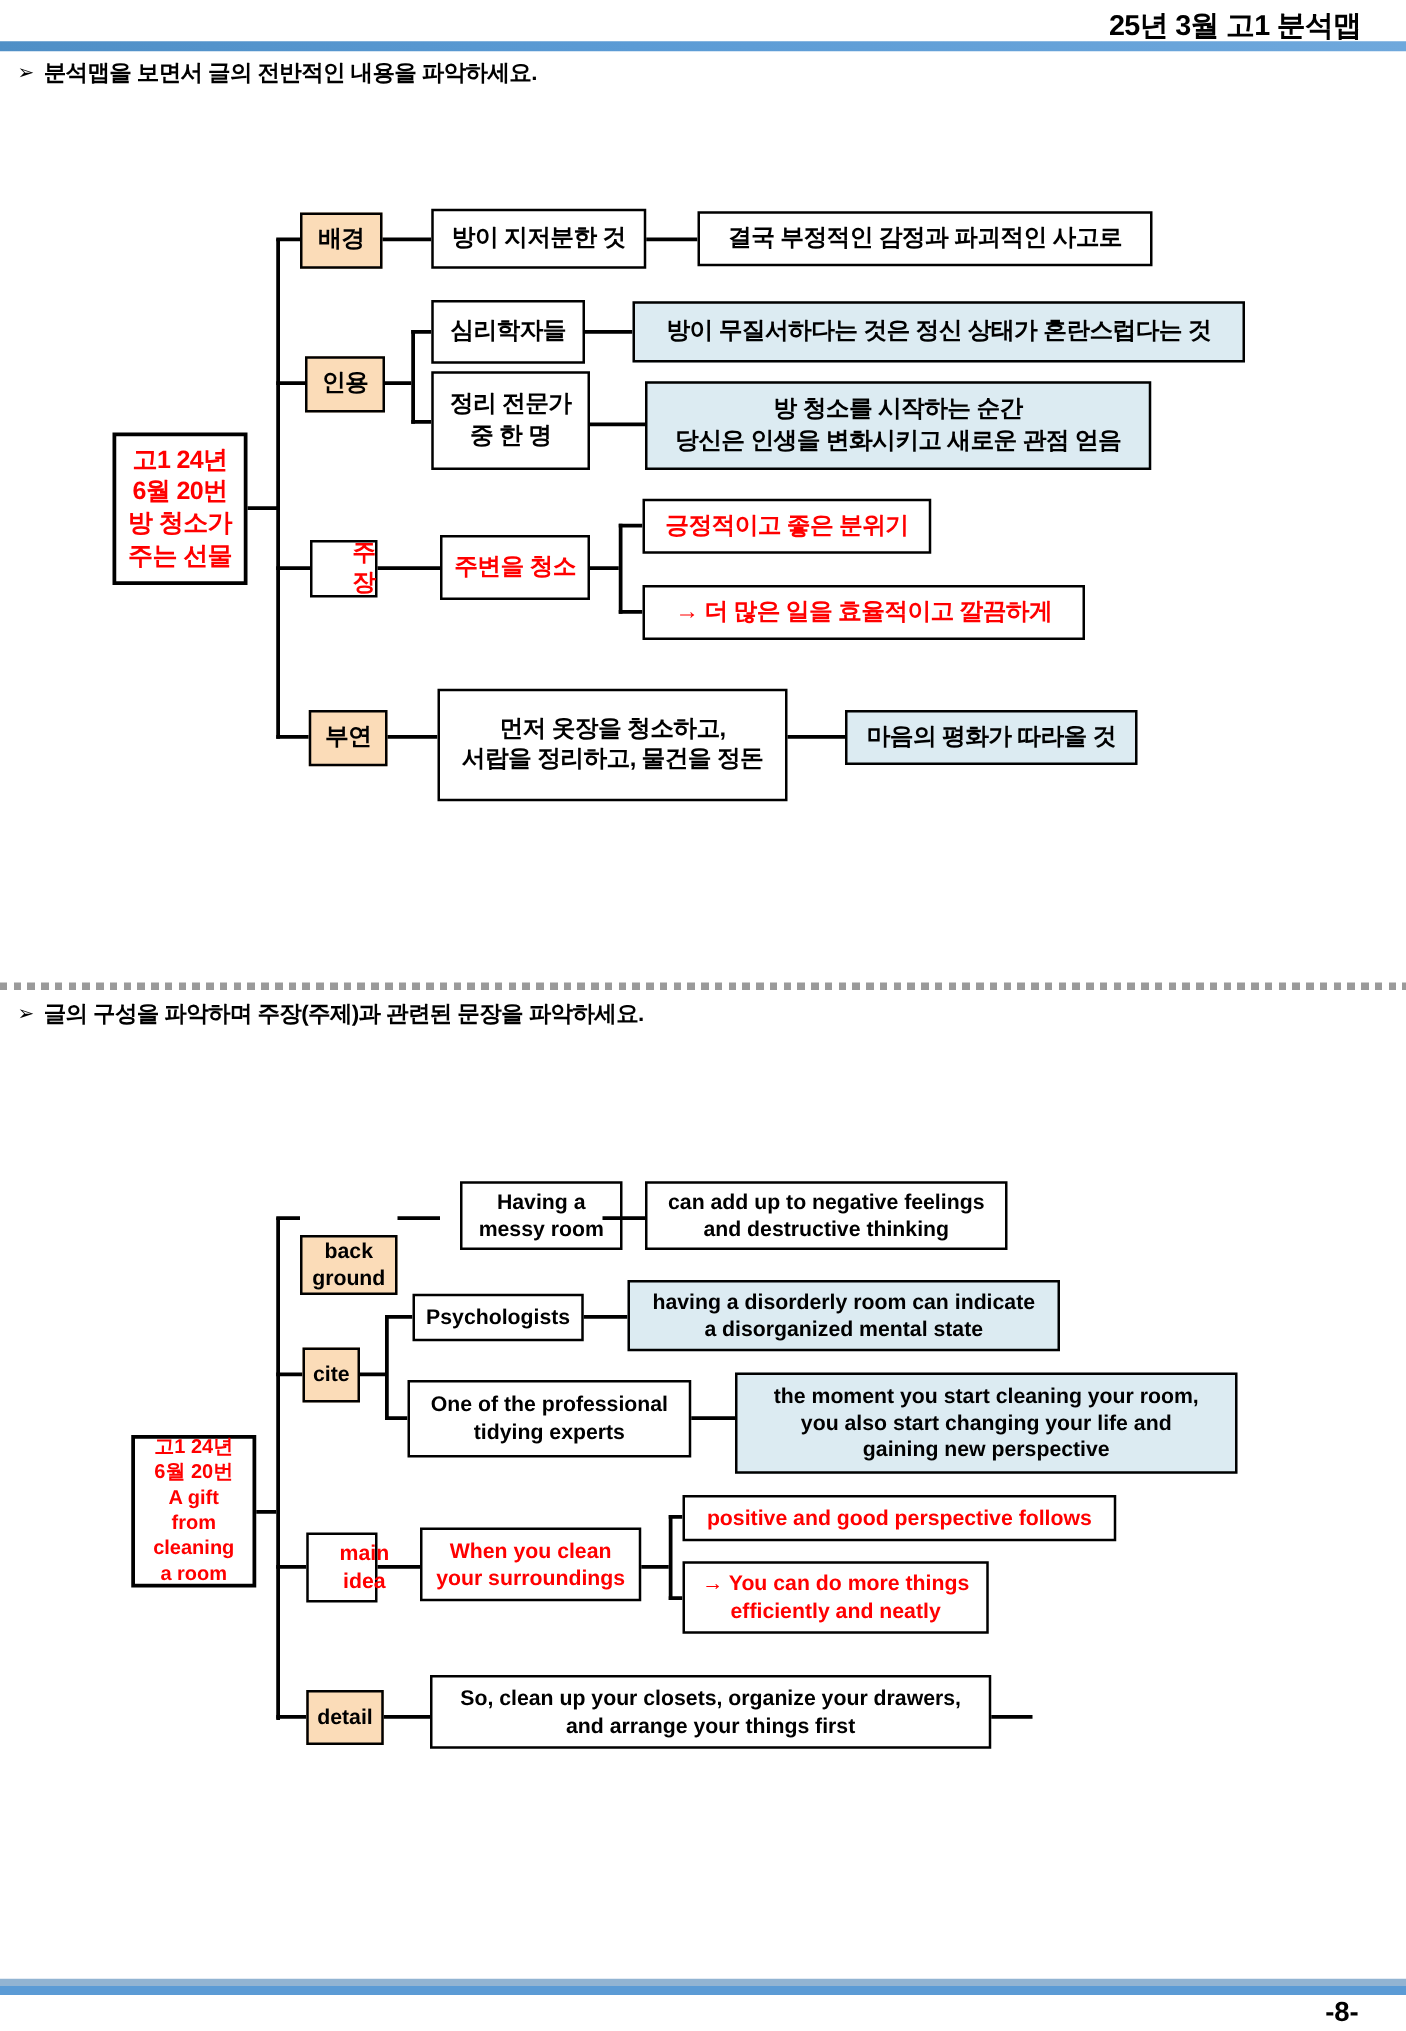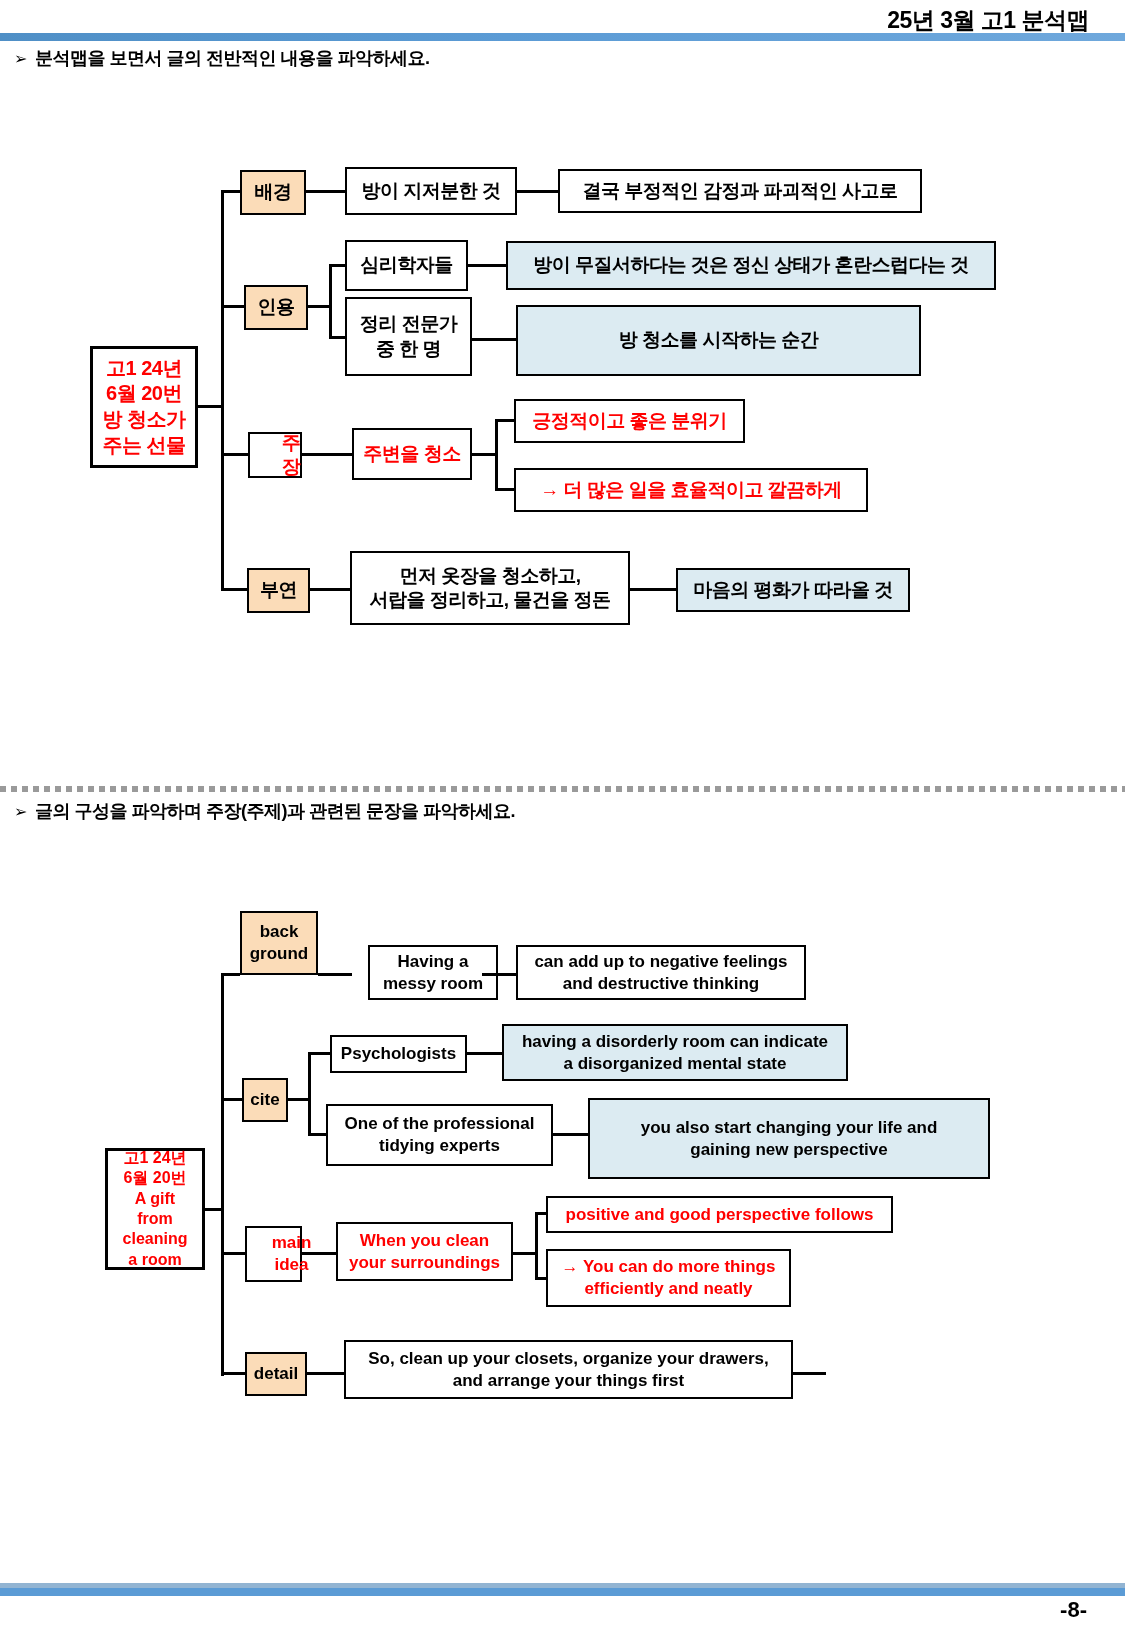--- a/index.html
+++ b/index.html
@@ -89,20 +89,21 @@
     <span>방이 무질서하다는 것은 정신 상태가 혼란스럽다는 것</span>
   </div>
   <div class="hline" style="left:329px;top:336px;width:16px;"></div>
   <div class="box k19" style="left:345px;top:297px;width:127px;height:79px;">
     <span>정리 전문가</span>
     <span>중 한 명</span>
   </div>
   <div class="hline" style="left:472px;top:338px;width:44px;"></div>
   <div class="box lblue k19" style="left:516px;top:305px;width:405px;height:71px;">
     <span>방 청소를 시작하는 순간</span>
+    <span>당신은 인생을 변화시키고 새로운 관점 얻음</span>
   </div>
 
   <div class="hline" style="left:221px;top:453px;width:27px;"></div>
   <div class="box red k19" style="left:248px;top:432px;width:54px;height:46px;padding-left:32px;">
     <span>주장</span>
   </div>
   <div class="hline" style="left:302px;top:453px;width:50px;"></div>
   <div class="box red k19" style="left:352px;top:428px;width:120px;height:52px;">
     <span>주변을 청소</span>
   </div>
@@ -115,21 +116,21 @@
   <div class="hline" style="left:495px;top:488px;width:19px;"></div>
   <div class="box red k19" style="left:514px;top:468px;width:354px;height:44px;">
     <span>→ 더 많은 일을 효율적이고 깔끔하게</span>
   </div>
 
   <div class="hline" style="left:221px;top:588px;width:26px;"></div>
   <div class="box peach k19" style="left:247px;top:568px;width:63px;height:45px;">
     <span>부연</span>
   </div>
   <div class="hline" style="left:310px;top:588px;width:40px;"></div>
-  <div class="box k19" style="left:350px;top:551px;width:280px;height:74px;">
+  <div class="box k19" style="left:350px;top:551px;width:280px;height:90px;">
     <span>먼저 옷장을 청소하고,</span>
     <span>서랍을 정리하고, 물건을 정돈</span>
   </div>
   <div class="hline" style="left:630px;top:588px;width:46px;"></div>
   <div class="box lblue k19" style="left:676px;top:568px;width:234px;height:44px;">
     <span>마음의 평화가 따라올 것</span>
   </div>
 
   <div class="dotted-divider"></div>
   <div class="instruction instr-2">
@@ -142,21 +143,21 @@
     <span>6월 20번</span>
     <span>A gift</span>
     <span>from</span>
     <span>cleaning</span>
     <span>a room</span>
   </div>
   <div class="hline" style="left:205px;top:1208px;width:16px;"></div>
   <div class="vline" style="left:221px;top:974px;height:402px;"></div>
 
   <div class="hline" style="left:221px;top:973px;width:19px;"></div>
-  <div class="box peach e17" style="left:240px;top:911px;width:78px;height:64px;">
+  <div class="box peach e17" style="left:240px;top:988px;width:78px;height:48px;">
     <span>back</span>
     <span>ground</span>
   </div>
   <div class="hline" style="left:318px;top:973px;width:34px;"></div>
   <div class="box e17" style="left:352px;top:945px;width:130px;height:55px;margin-left:16px;">
     <span>Having a</span>
     <span>messy room</span>
   </div>
   <div class="hline" style="left:482px;top:973px;width:34px;"></div>
   <div class="box e17" style="left:516px;top:945px;width:290px;height:55px;">
@@ -179,20 +180,21 @@
     <span>having a disorderly room can indicate</span>
     <span>a disorganized mental state</span>
   </div>
   <div class="hline" style="left:308px;top:1133px;width:18px;"></div>
   <div class="box e17" style="left:326px;top:1104px;width:227px;height:62px;">
     <span>One of the professional</span>
     <span>tidying experts</span>
   </div>
   <div class="hline" style="left:553px;top:1133px;width:35px;"></div>
   <div class="box lblue e17" style="left:588px;top:1098px;width:402px;height:81px;">
+    <span>the moment you start cleaning your room,</span>
     <span>you also start changing your life and</span>
     <span>gaining new perspective</span>
   </div>
 
   <div class="hline" style="left:221px;top:1252px;width:24px;"></div>
   <div class="box red e17" style="left:245px;top:1226px;width:57px;height:56px;padding-left:36px;">
     <span>main</span>
     <span>idea</span>
   </div>
   <div class="hline" style="left:302px;top:1252px;width:34px;"></div>

